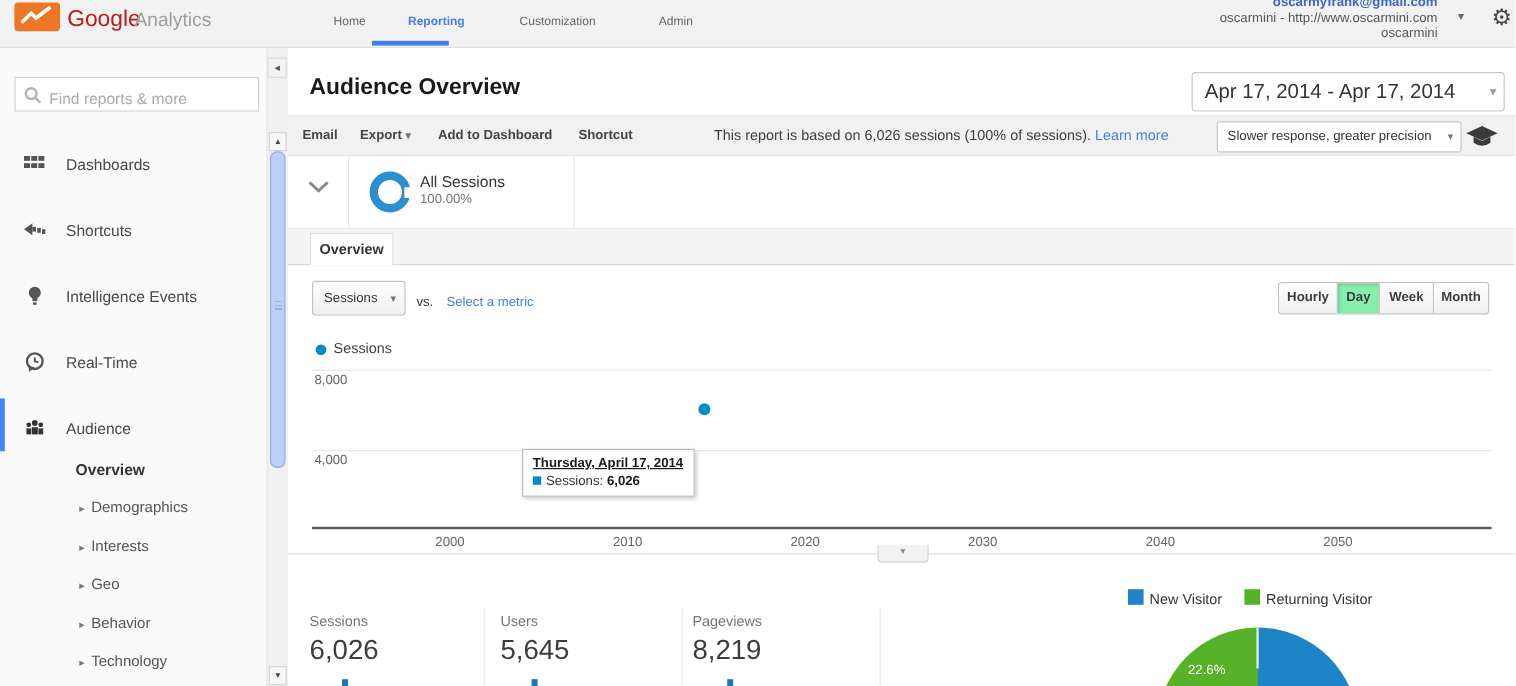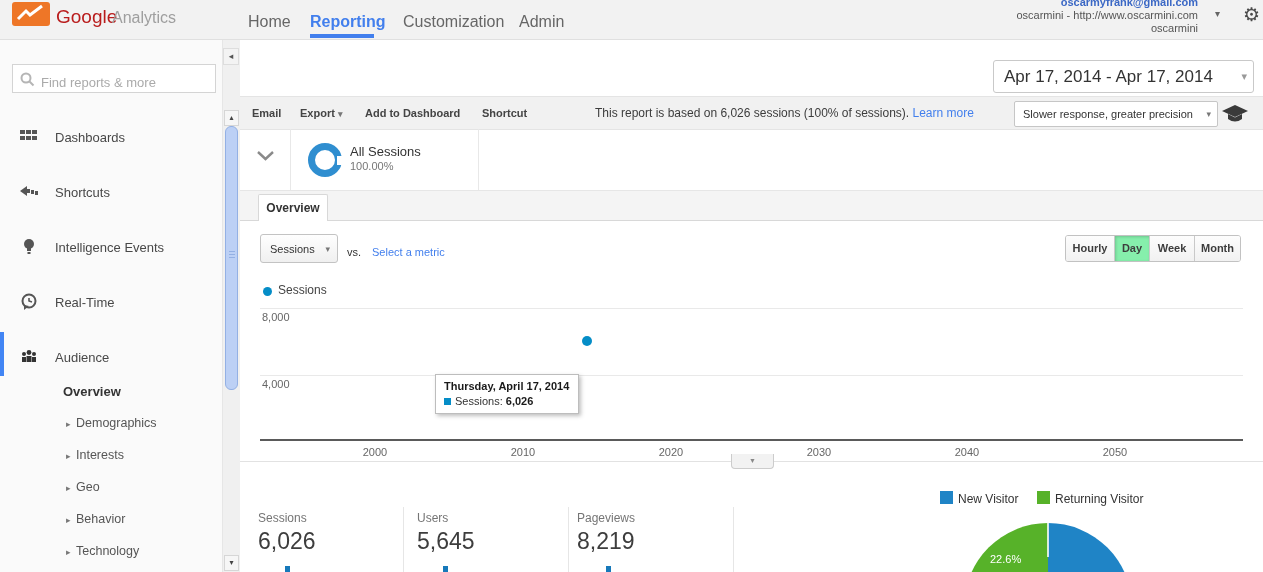--- a/index.html
+++ b/index.html
@@ -7,21 +7,21 @@
   #stage {
     position:relative; width:1263px; height:572px; overflow:hidden;
     font-family:"Liberation Sans", sans-serif; background:#fff; color:#333;
   }
   .abs { position:absolute; }
   
   #topbar { left:0; top:0; width:1263px; height:40px; background:#f2f2f2; border-bottom:1px solid #e0e0e0; }
   .logo-box { left:12px; top:2px; width:38px; height:24px; background:#ee7627; border-radius:3px; }
   .brand { font-size:19px; color:#b91c1c; top:6px; }
   .brand-suffix { font-size:16px; color:#9e9e9e; top:9px; }
-  .nav-item { top:13px; font-size:16px; color:#666; cursor:pointer; }
+  .nav-item { top:13px; font-size:10px; color:#666; cursor:pointer;margin-left:30px; }
   .nav-item.active { color:#427fed; font-weight:bold; }
   .nav-underline { top:34px; height:4px; background:#427fed; }
   .acct-line { font-size:11px; color:#555; text-align:right; }
   .acct-email { color:#3b68c5; font-weight:bold; }
   
   #sidebar { left:0; top:40px; width:222px; height:532px; background:#fafafa; }
   .searchbox { left:12px; top:24px; width:204px; height:29px; background:#fff; border:1px solid #d4d4d4; }
   .searchbox input { position:absolute; left:28px; top:1px; width:170px; height:33px; border:0; outline:none;
     font-family:"Liberation Sans", sans-serif; font-size:13px; color:#555; background:transparent; }
   .searchbox input::placeholder { color:#aaa; }
@@ -85,21 +85,21 @@
   .gridline { left:260px; width:983px; height:1px; background:#e9e9e9; }
   .ytick { left:262px; font-size:11px; color:#666; }
   .datapoint { left:582px; top:336px; width:10px; height:10px; border-radius:50%; background:#058dc7; }
   .xaxis { left:260px; top:439px; width:983px; height:2px; background:#5a5a5a; }
   .xtick { top:446px; width:60px; text-align:center; font-size:11px; color:#666; }
   .chart-div { left:240px; top:461px; width:1023px; height:1px; background:#e2e2e2; }
   .pill { left:731px; top:454px; width:43px; height:15px; background:#f2f2f2; border:1px solid #ccc; border-top:none;
     border-radius:0 0 4px 4px; text-align:center; font-size:7px; color:#888; line-height:14px; z-index:2; cursor:pointer; }
   .tooltip { left:435px; top:374px; width:144px; background:#fff; border:1px solid #bdbdbd;
     box-shadow:2px 2px 4px rgba(0,0,0,.25); padding:5px 8px 6px 8px; z-index:3; }
-  .tooltip .t1 { font-size:11px; font-weight:bold; color:#1a1a1a; }
+  .tooltip .t1 { font-size:11px; font-weight:bold; color:#1a1a1a;text-decoration:underline; }
   .tooltip .t2 { font-size:11px; color:#333; margin-top:3px; }
   .tooltip .sq { display:inline-block; width:7px; height:7px; background:#058dc7; margin-right:4px; }
   .tooltip b { color:#1a1a1a; }
   
   .stat-sep { top:507px; width:1px; height:65px; background:#e6e6e6; }
   .stat-lbl { top:511px; font-size:12px; color:#757575; }
   .stat-val { top:528px; font-size:23px; color:#3d3d3d; }
   .spark { top:566px; width:5px; height:6px; background:#1779ba; }
   
   .pleg-sq { top:491px; width:13px; height:13px; }
@@ -229,20 +229,21 @@
   </div>
 
   <div id="gutter" class="abs"></div>
   <div class="abs collapse-btn"><span>◂</span></div>
   <div class="abs sb-btn" style="top:110px;"><span>▴</span></div>
   <div class="abs sb-thumb">
       <div class="sb-grip"></div>
     </div>
   <div class="abs sb-btn" style="top:555px;"><span>▾</span></div>
 
+  <div class="abs page-title">Audience Overview</div>
   <div class="abs date-btn">
     <span class="txt">Apr 17, 2014 - Apr 17, 2014</span>
     <span class="car">▾</span>
   </div>
 
   <div id="toolbar" class="abs"></div>
   <span class="abs tb-item" style="left:252px;">Email</span>
   <span class="abs tb-item" style="left:300px;"><span>Export</span> <span class="tb-caret">▾</span></span>
   <span class="abs tb-item" style="left:365px;">Add to Dashboard</span>
   <span class="abs tb-item" style="left:482px;">Shortcut</span>

